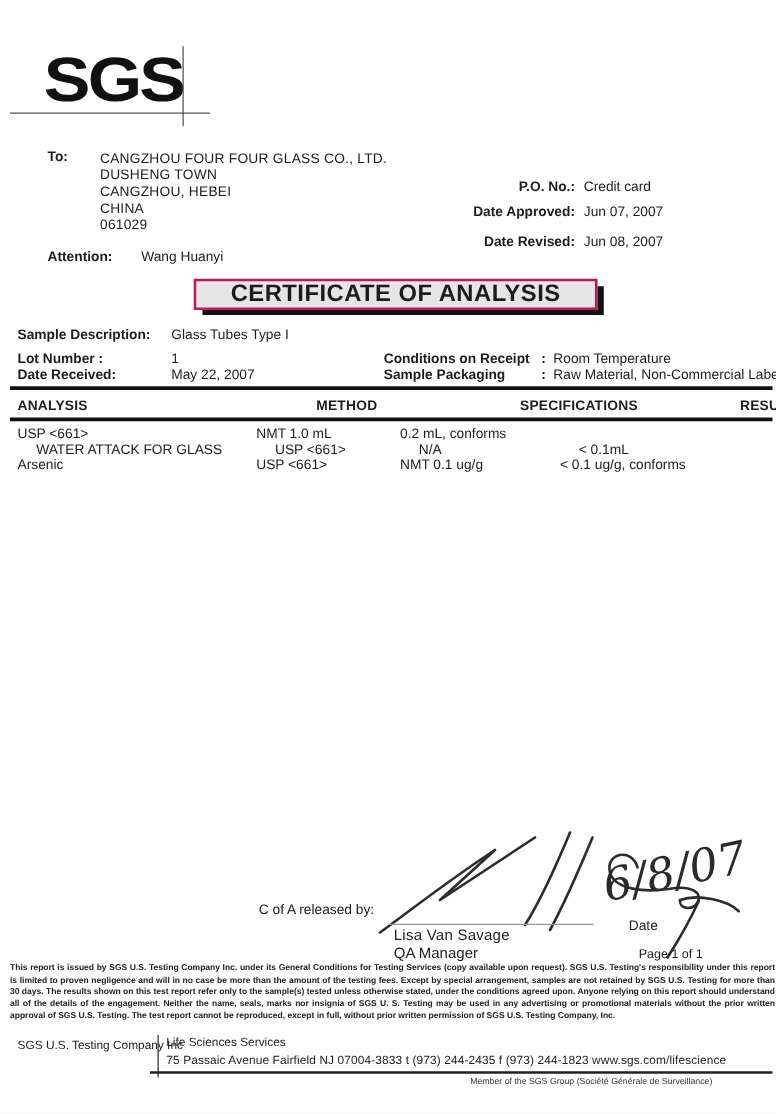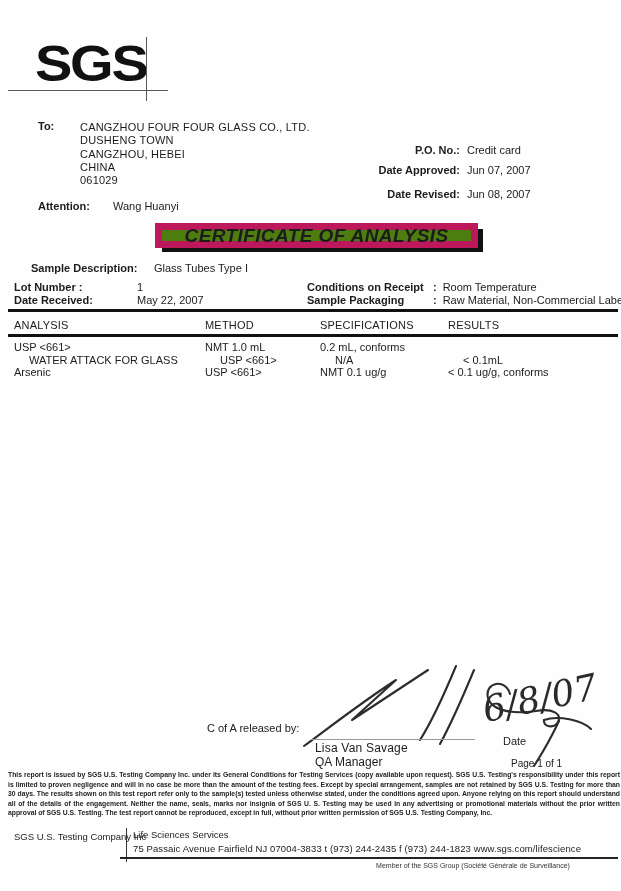--- a/index.html
+++ b/index.html
@@ -26,41 +26,41 @@
   .attn-value { position:absolute; left:113px; top:200px; font-size:11px; }
 
   
   .meta-row { position:absolute; left:340px; width:276px; font-size:11px; white-space:nowrap; }
   .meta-row .lbl { display:inline-block; width:120px; text-align:right; font-weight:bold; }
   .meta-row .val { margin-left:7px; }
 
   
   .title-box {
     position:absolute; left:155px; top:223px; width:323px; height:25px;
-    border:7px solid #be185d; background:#4d7c0f;
+    border:2px solid #be185d; background:#e5e5e5;
     box-shadow:6px 5px 0 -1px #111;
-    display:flex; align-items:center; justify-content:center;font-style:italic;
+    display:flex; align-items:center; justify-content:center;
   }
   .title-box span { font-size:19px; font-weight:bold; letter-spacing:.4px; }
 
   
   .s-row { position:absolute; font-size:11px; white-space:nowrap; }
   .s-row .lbl { display:inline-block; width:123px; font-weight:bold; }
   .sr-row { position:absolute; left:307px; font-size:11px; white-space:nowrap; }
   .sr-row .lbl { display:inline-block; width:126px; font-weight:bold; }
   .sr-row .sep { display:inline-block; font-weight:bold; margin-right:6px; }
 
   .rule-thick { position:absolute; left:8px; width:610px; height:3px; background:#111; }
 
   
   .tbl-row {
     position:absolute; left:14px; width:600px; display:grid;
     grid-template-columns:191px 115px 128px auto; font-size:11px; white-space:nowrap;
   }
-  .tbl-head { font-weight:normal; letter-spacing:.2px; }
+  .tbl-head { font-weight:bold; letter-spacing:.2px;gap:48px; }
 
   
   .released { position:absolute; left:207px; top:722px; font-size:11px; }
   .sig-svg { position:absolute; left:296px; top:660px; }
   .sig-line { position:absolute; left:311px; top:739px; width:164px; height:0; border-top:1px solid #9a9a9a; }
   .sig-name { position:absolute; left:315px; top:741px; font-size:12px; letter-spacing:.2px; }
   .sig-role { position:absolute; left:315px; top:755px; font-size:12px; }
   .hand-date {
     position:absolute; left:482px; top:678px; width:120px; font-size:36px;
     font-family:"DejaVu Serif", serif; font-style:italic; color:#2a2a2a;
@@ -111,21 +111,21 @@
     <span class="lbl">Date Approved:</span><span class="val">Jun 07, 2007</span>
   </div>
   <div class="meta-row" style="top:188px;">
     <span class="lbl">Date Revised:</span><span class="val">Jun 08, 2007</span>
   </div>
 
   <div class="title-box">
     <span>CERTIFICATE OF ANALYSIS</span>
   </div>
 
-  <div class="s-row" style="left:14px; top:262px;margin-left:17px;">
+  <div class="s-row" style="left:14px; top:262px;">
     <span class="lbl">Sample Description:</span><span>Glass Tubes Type I</span>
   </div>
   <div class="s-row" style="left:14px; top:281px;">
     <span class="lbl">Lot Number :</span><span>1</span>
   </div>
   <div class="s-row" style="left:14px; top:294px;">
     <span class="lbl">Date Received:</span><span>May 22, 2007</span>
   </div>
 
   <div class="sr-row" style="top:281px;">

